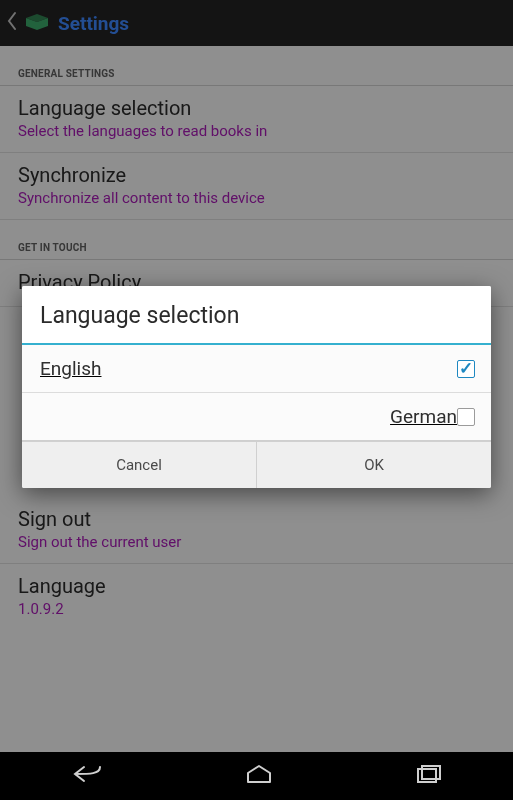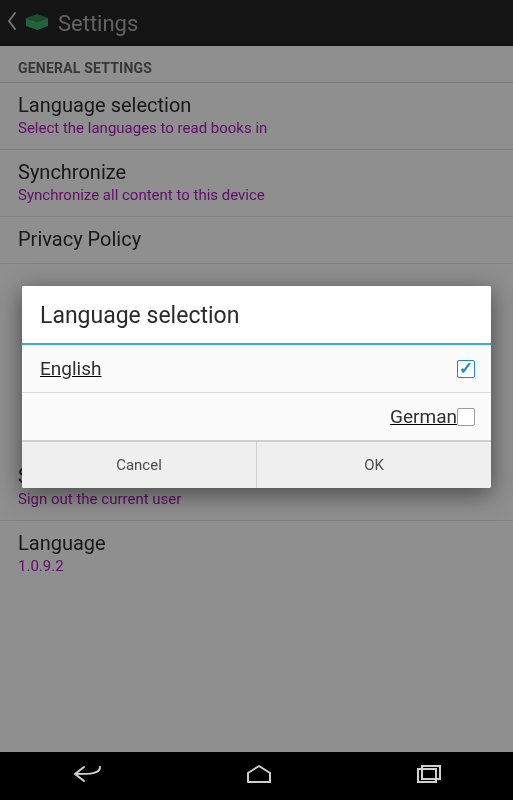--- a/index.html
+++ b/index.html
@@ -3,25 +3,25 @@
 <meta charset="utf-8">
 <style>
   * { box-sizing: border-box; margin: 0; padding: 0; }
   html, body { width: 513px; height: 800px; font-family: Roboto, "Helvetica Neue", Arial, sans-serif; overflow: hidden; background: #000; }
   .screen { position: relative; width: 513px; height: 800px; background: #eeeeee; }
 
   
   .action-bar { height: 46px; background: #222222; display: flex; align-items: center; padding: 0 6px; gap: 6px; }
   .back-caret { color: #bdbdbd; }
   .app-icon { width: 26px; height: 22px; position: relative; }
-  .action-title { color: #a3a3a3; font-size: 22px; font-weight: 400; margin-left: 2px; }
+  .action-title { color: #3b82f6; font-size: 19px; font-weight: 700; margin-left: 2px; }
 
   
   .settings { padding: 0 0 0 0; }
-  .cat-header { color: #5c5c5c; font-size: 14px; font-weight: 700; letter-spacing: .2px; padding: 14px 18px 6px; border-bottom: 1px solid #c8c8c8; }
+  .cat-header { color: #5c5c5c; font-size: 10px; font-weight: 700; letter-spacing: .2px; padding: 22px 18px 6px; border-bottom: 1px solid #c8c8c8; }
   .row { padding: 10px 18px 12px; border-bottom: 1px solid #d4d4d4; }
   .row .title { color: #2a2a2a; font-size: 20px; font-weight: 400; }
   .row .sub { color: #a21caf; font-size: 15px; margin-top: 2px; }
 
   
   .dim { position: absolute; inset: 0; background: rgba(0,0,0,0.40); }
   .dialog { position: absolute; left: 22px; right: 22px; top: 286px; background: #f7f7f7; border-radius: 2px; box-shadow: 0 6px 24px rgba(0,0,0,0.5); overflow: hidden; }
   .dlg-title { font-size: 23px; color: #2b2b2b; padding: 16px 18px 14px; background: #fff; }
   .dlg-divider { height: 2px; background: #35b0cf; }
   .dlg-list { background: #fbfbfb; }
@@ -63,20 +63,21 @@
     <div class="cat-header">GENERAL SETTINGS</div>
     <div class="row">
       <div class="title">Language selection</div>
       <div class="sub">Select the languages to read books in</div>
     </div>
     <div class="row">
       <div class="title">Synchronize</div>
       <div class="sub">Synchronize all content to this device</div>
     </div>
 
+    <div class="cat-header">GET IN TOUCH</div>
     <div class="row">
       <div class="title">Privacy Policy</div>
     </div>
 
     <div style="height:190px"></div>
 
     <div class="row">
       <div class="title">Sign out</div>
       <div class="sub">Sign out the current user</div>
     </div>

